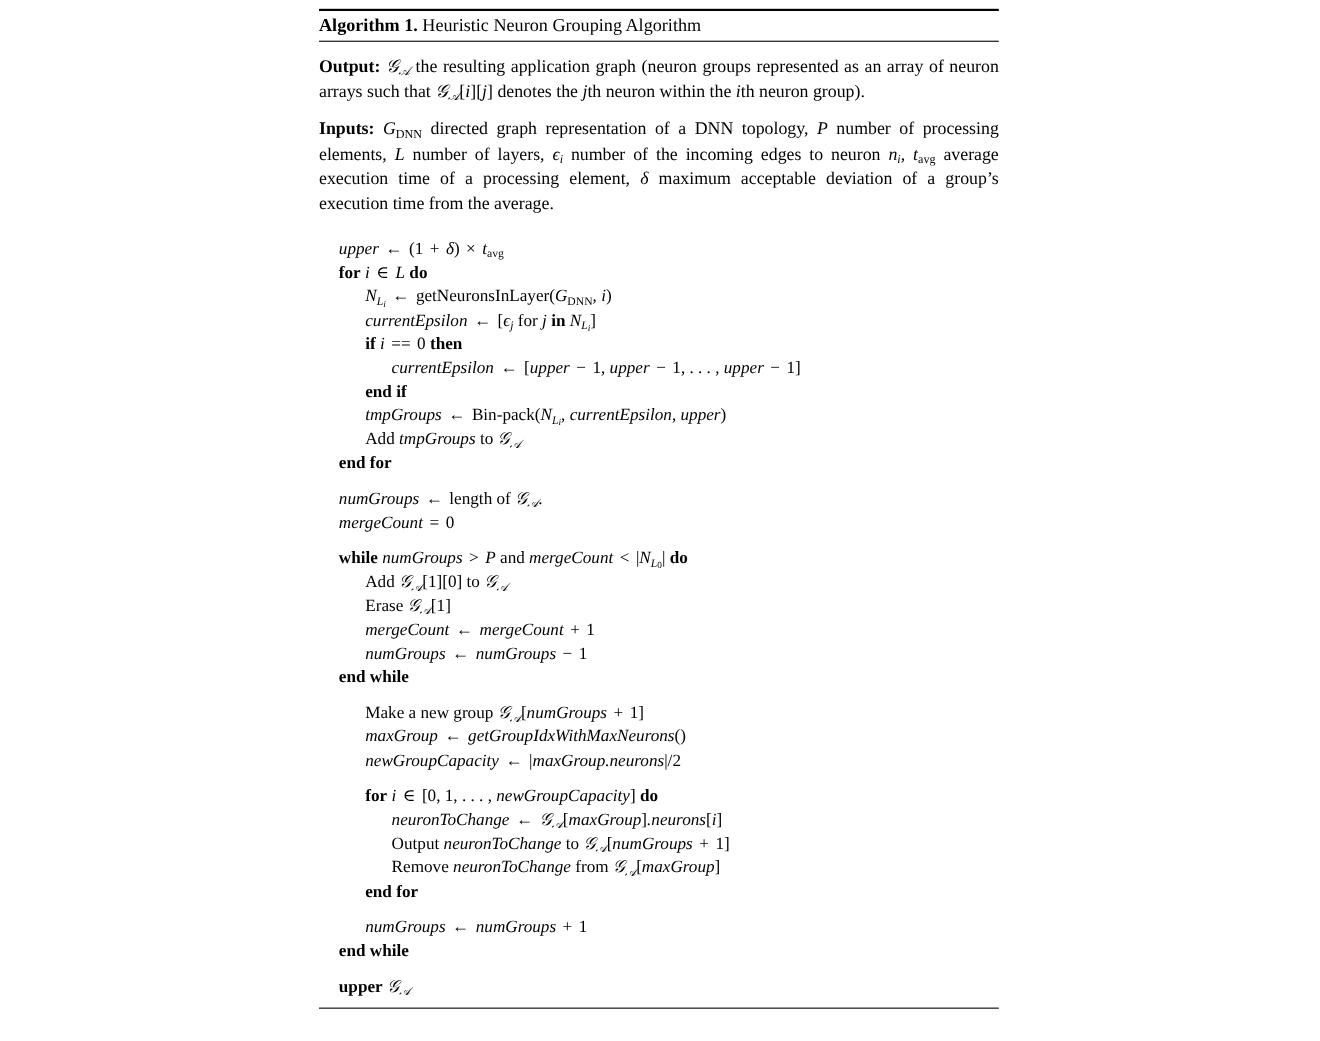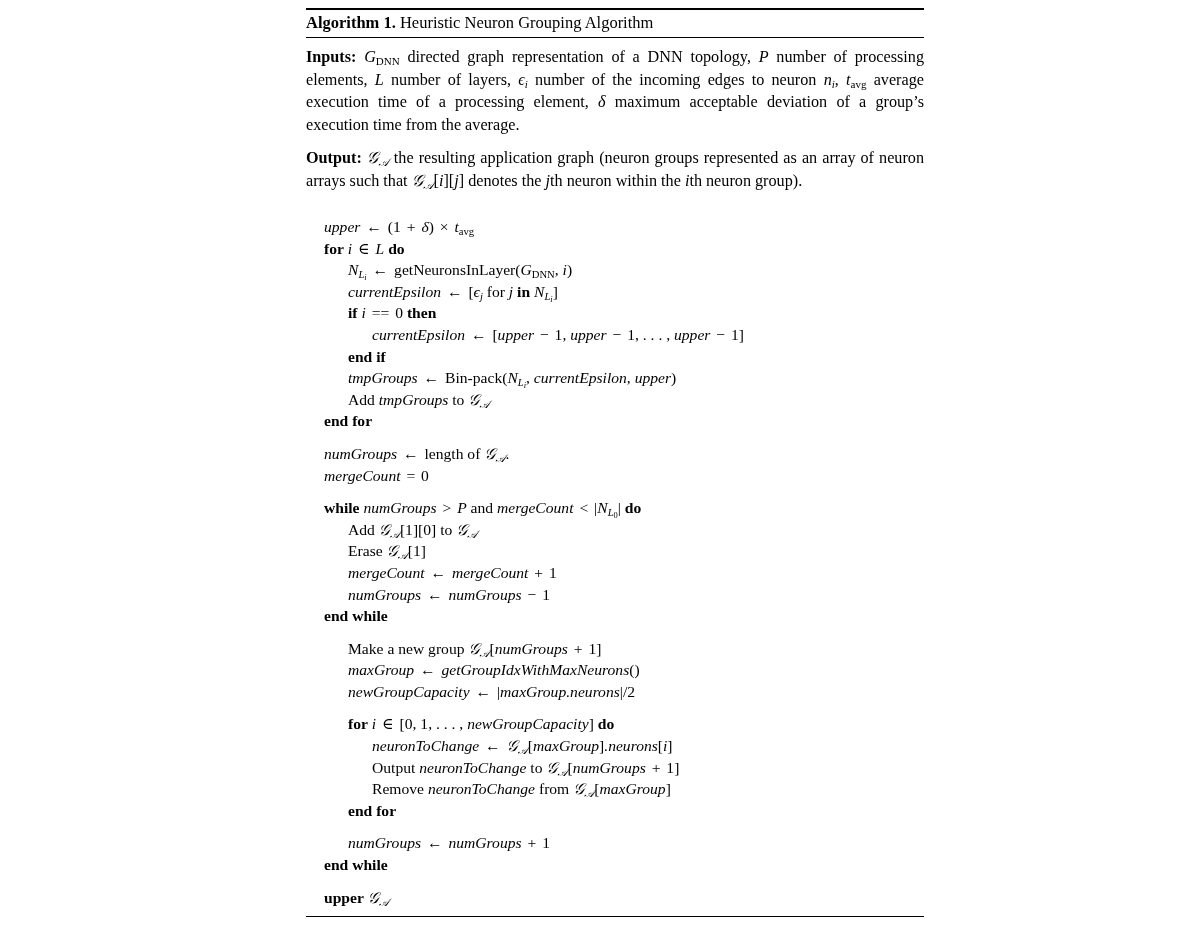--- a/index.html
+++ b/index.html
@@ -15,21 +15,21 @@
     font-family: "Liberation Serif", "DejaVu Serif", serif;
     color: #000000;
   }
   .page {
     position: relative;
     width: 1200px;
     height: 946px;
   }
   .algorithm-box {
     position: absolute;
-    left: 306px;
+    left: 290px;
     top: 8px;
     width: 618px;
   }
 
   
   .rule-top    { border-top: 2.2px solid #000; height: 0; }
   .rule-mid    { border-top: 1.1px solid #000; height: 0; }
   .rule-bottom { border-top: 1.6px solid #000; height: 0; }
 
   
@@ -89,36 +89,36 @@
 
     <div class="rule-top"></div>
 
     <div class="alg-header">
       <span class="alg-label">Algorithm 1.</span>
       <span class="alg-title">Heuristic Neuron Grouping Algorithm</span>
     </div>
 
     <div class="rule-mid"></div>
 
+    <div class="io-block second">
+      <span class="io-lead">Output:</span>
+      <span><span class="cal">𝒢</span><sub class="cal">𝒜</sub>
+      the resulting application graph (neuron groups represented as an array
+      of neuron arrays such that <span class="cal">𝒢</span><sub class="cal">𝒜</sub>[<span class="mi">i</span>][<span class="mi">j</span>]
+      denotes the <span class="mi">j</span>th neuron within the <span class="mi">i</span>th neuron group).</span>
+    </div>
+
     <div class="io-block first">
       <span class="io-lead">Inputs:</span>
       <span><span class="mi">G</span><sub class="mr">DNN</sub>
       directed graph representation of a DNN topology, <span class="mi">P</span> number of
       processing elements, <span class="mi">L</span> number of layers, <span class="mi">ϵ</span><sub class="mi">i</sub>
       number of the incoming edges to neuron <span class="mi">n</span><sub class="mi">i</sub>,
       <span class="mi">t</span><sub class="mr">avg</sub> average execution time of a processing element,
       <span class="mi">δ</span> maximum acceptable deviation of a group’s execution time from the average.</span>
-    </div>
-
-    <div class="io-block second">
-      <span class="io-lead">Output:</span>
-      <span><span class="cal">𝒢</span><sub class="cal">𝒜</sub>
-      the resulting application graph (neuron groups represented as an array
-      of neuron arrays such that <span class="cal">𝒢</span><sub class="cal">𝒜</sub>[<span class="mi">i</span>][<span class="mi">j</span>]
-      denotes the <span class="mi">j</span>th neuron within the <span class="mi">i</span>th neuron group).</span>
     </div>
 
     <div class="code">
 
       <div class="ln ind0"><span class="mi">upper</span> <span class="op">←</span> (1 <span class="op">+</span> <span class="mi">δ</span>) <span class="op">×</span> <span class="mi">t</span><sub class="mr">avg</sub></div>
       <div class="ln ind0"><span class="kw">for</span> <span class="mi">i</span> <span class="op">∈</span> <span class="mi">L</span> <span class="kw">do</span></div>
       <div class="ln ind1"><span class="mi">N</span><sub class="mi">L<sub class="mi">i</sub></sub> <span class="op">←</span> <span class="mr">getNeuronsInLayer(</span><span class="mi">G</span><sub class="mr">DNN</sub><span class="mr">,</span> <span class="mi">i</span><span class="mr">)</span></div>
       <div class="ln ind1"><span class="mi">currentEpsilon</span> <span class="op">←</span> [<span class="mi">ϵ</span><sub class="mi">j</sub> <span class="mr">for</span> <span class="mi">j</span> <span class="kw">in</span> <span class="mi">N</span><sub class="mi">L<sub class="mi">i</sub></sub>]</div>
       <div class="ln ind1"><span class="kw">if</span> <span class="mi">i</span> <span class="op">==</span> 0 <span class="kw">then</span></div>
       <div class="ln ind2"><span class="mi">currentEpsilon</span> <span class="op">←</span> [<span class="mi">upper</span> <span class="op">−</span> 1<span class="mr">,</span> <span class="mi">upper</span> <span class="op">−</span> 1<span class="mr">, . . . ,</span> <span class="mi">upper</span> <span class="op">−</span> 1]</div>

